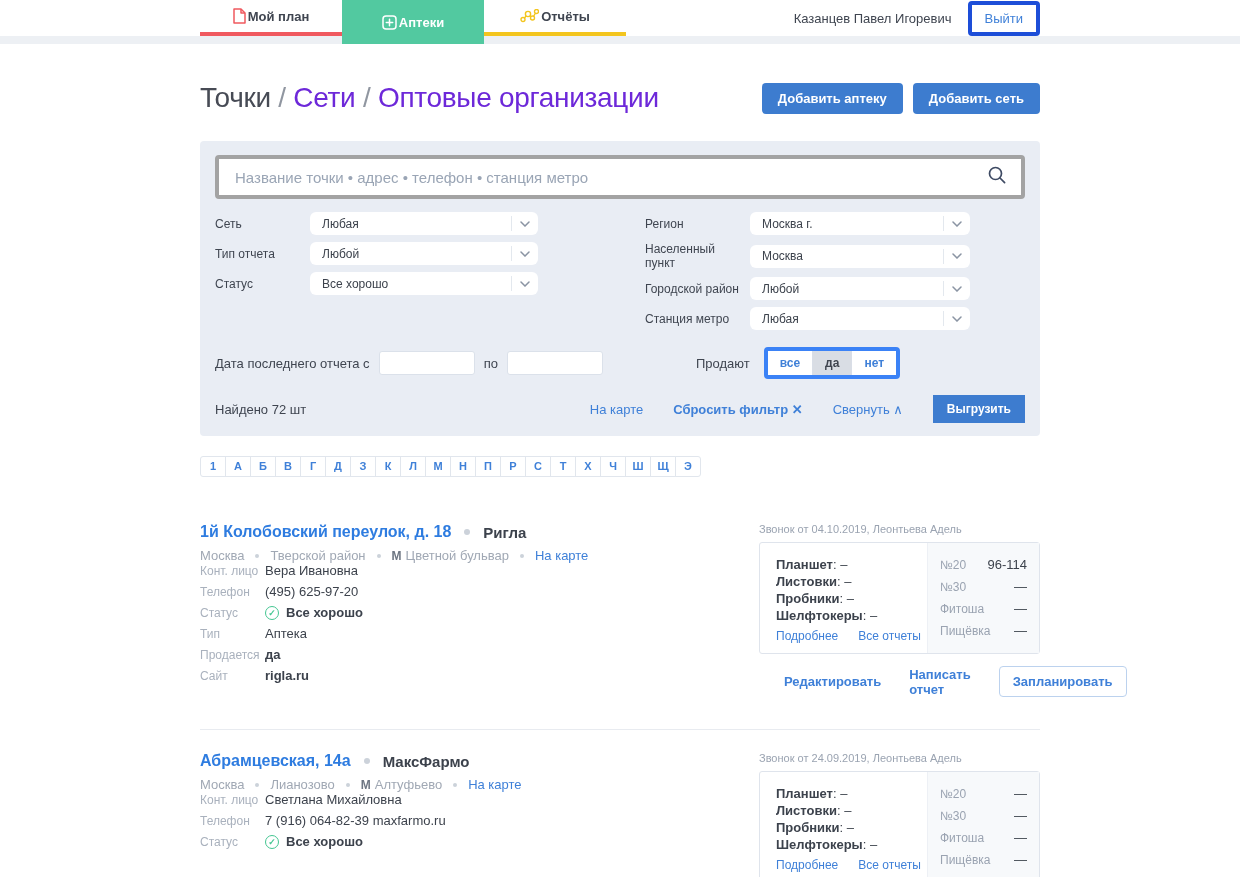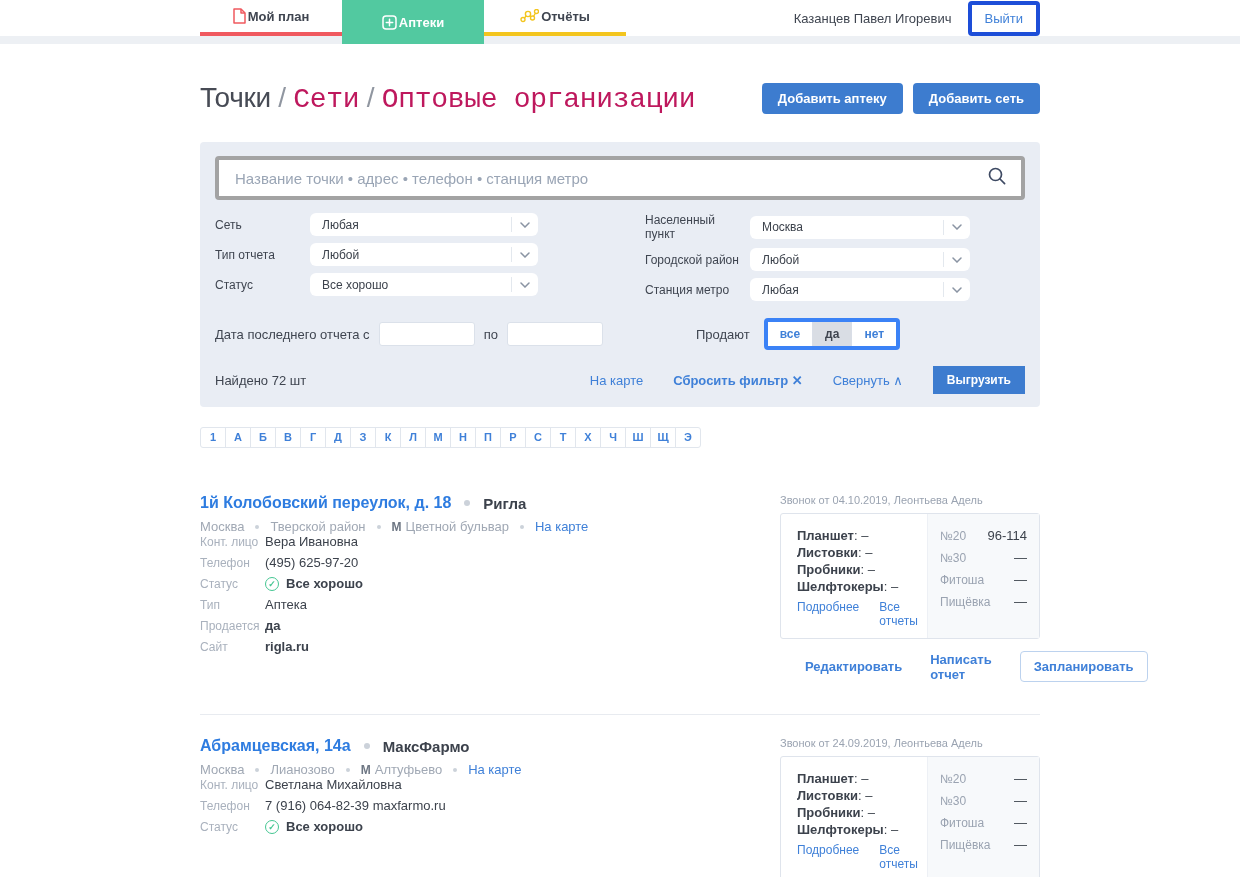--- a/index.html
+++ b/index.html
@@ -27,21 +27,21 @@
   .user-area { margin-left: auto; display: flex; align-items: center; gap: 16px; }
   .user-name { font-size: 13px; color: #3f4550; }
   .logout-btn { background: #fff; border: 4px solid #1d4ed8; border-radius: 4px; color: #3f80d8;
                 font-size: 13px; padding: 6px 13px; cursor: pointer; font-family: inherit; }
 
   
   .page-head { display: flex; justify-content: space-between; align-items: center; margin-top: 38px; }
   .page-title { font-size: 28px; font-weight: 400; letter-spacing: -0.3px; }
   .bc-current { color: #474b55; }
   .bc-sep { color: #9096a0; font-weight: 300; }
-  .bc-link { color: #be185d; cursor: pointer; text-decoration: none; font-family: Liberation Mono, monospace; }
+  .bc-link { color: #6d28d9; cursor: pointer; text-decoration: none; }
   .head-actions { display: flex; gap: 10px; }
   .btn-primary { background: #3d7ccf; color: #fff; border: none; border-radius: 4px;
                  font-size: 13px; font-weight: bold; padding: 8px 16px; cursor: pointer; font-family: inherit; }
 
   
   .filter-panel { background: #e9edf4; border-radius: 4px; margin-top: 27px; padding: 14px 15px 13px; }
   .search-box { display: flex; align-items: center; background: #fff; border: 4px solid #a3a3a3;
                 border-radius: 4px; height: 44px; padding: 0 14px 0 16px; }
   .search-box input { flex: 1; border: none; outline: none; font-size: 15px; color: #3c424c; font-family: inherit; background: transparent; }
   .search-box input::placeholder { color: #9aa5b5; }
@@ -96,21 +96,21 @@
   .metro-icon { font-weight: bold; color: #6d7683; font-size: 12px; margin-right: 4px; }
   .meta-map-link { color: #3f80d8; cursor: pointer; text-decoration: none; }
   .fields { }
   .field-row { display: flex; align-items: center; margin-bottom: 6px; min-height: 15px; }
   .field-label { width: 65px; flex-shrink: 0; font-size: 12px; color: #a9b1bd; }
   .field-value { font-size: 13px; color: #3c424c; display: inline-flex; align-items: center; }
   .field-value.bold { font-weight: bold; }
   .check-icon { display: inline-flex; align-items: center; justify-content: center;
                 width: 14px; height: 14px; border: 1px solid #45c692; border-radius: 50%;
                 color: #45c692; font-size: 9px; margin-right: 7px; flex-shrink: 0; }
-  .item-right { width: 260px; flex-shrink: 0; }
+  .item-right { width: 281px; flex-shrink: 0; }
   .call-info { font-size: 11px; color: #9aa3b1; margin-bottom: 7px; }
   .report-card { display: flex; border: 1px solid #dfe4ec; border-radius: 3px; background: #fff; }
   .report-left { flex: 1; padding: 13px 6px 10px 16px; }
   .report-line { font-size: 13px; line-height: 17px; color: #3c424c; }
   .report-links { margin-top: 5px; display: flex; gap: 20px; }
   .report-link { font-size: 12px; color: #3f80d8; cursor: pointer; text-decoration: none; }
   .report-stats { width: 112px; background: #f7f9fb; border-left: 1px solid #edf0f5;
                   padding: 14px 12px 10px; display: flex; flex-direction: column; gap: 7px; }
   .stat-row { display: flex; justify-content: space-between; align-items: center; }
   .stat-label { font-size: 12px; color: #9aa3b1; }
@@ -225,20 +225,31 @@
                 <svg width="10" height="6" viewBox="0 0 10 6">
                   <path d="M1 1l4 4 4-4" stroke="#8a94a3" stroke-width="1.5" fill="none" stroke-linecap="round"></path>
                 </svg>
               </span>
           </div>
         </div>
       </div>
 
       <div class="fcol-right">
         <div class="frow">
+          <span class="flabel">Регион</span>
+          <div class="fselect">
+            <span class="sel-value">Москва г.</span>
+            <span class="sel-chev">
+                <svg width="10" height="6" viewBox="0 0 10 6">
+                  <path d="M1 1l4 4 4-4" stroke="#8a94a3" stroke-width="1.5" fill="none" stroke-linecap="round"></path>
+                </svg>
+              </span>
+          </div>
+        </div>
+        <div class="frow">
           <span class="flabel">Населенный пункт</span>
           <div class="fselect">
             <span class="sel-value">Москва</span>
             <span class="sel-chev">
                 <svg width="10" height="6" viewBox="0 0 10 6">
                   <path d="M1 1l4 4 4-4" stroke="#8a94a3" stroke-width="1.5" fill="none" stroke-linecap="round"></path>
                 </svg>
               </span>
           </div>
         </div>

